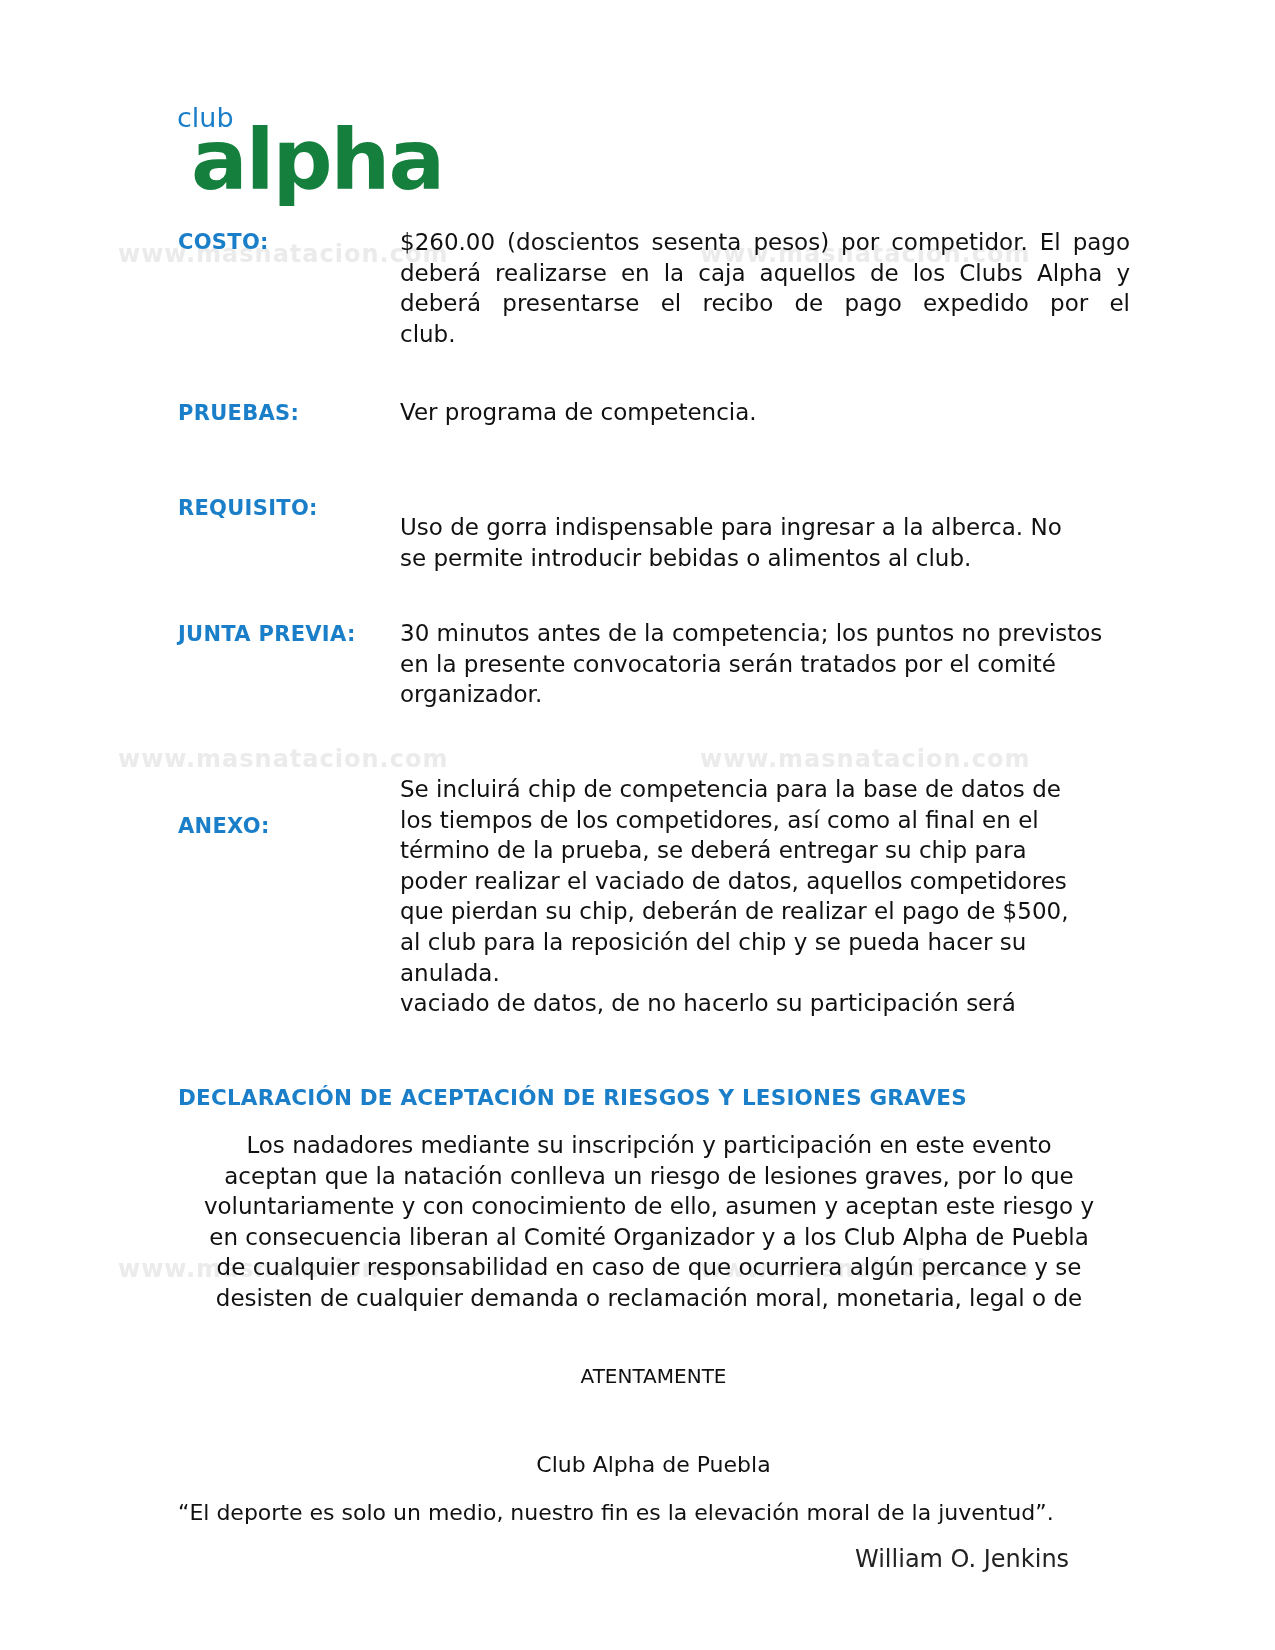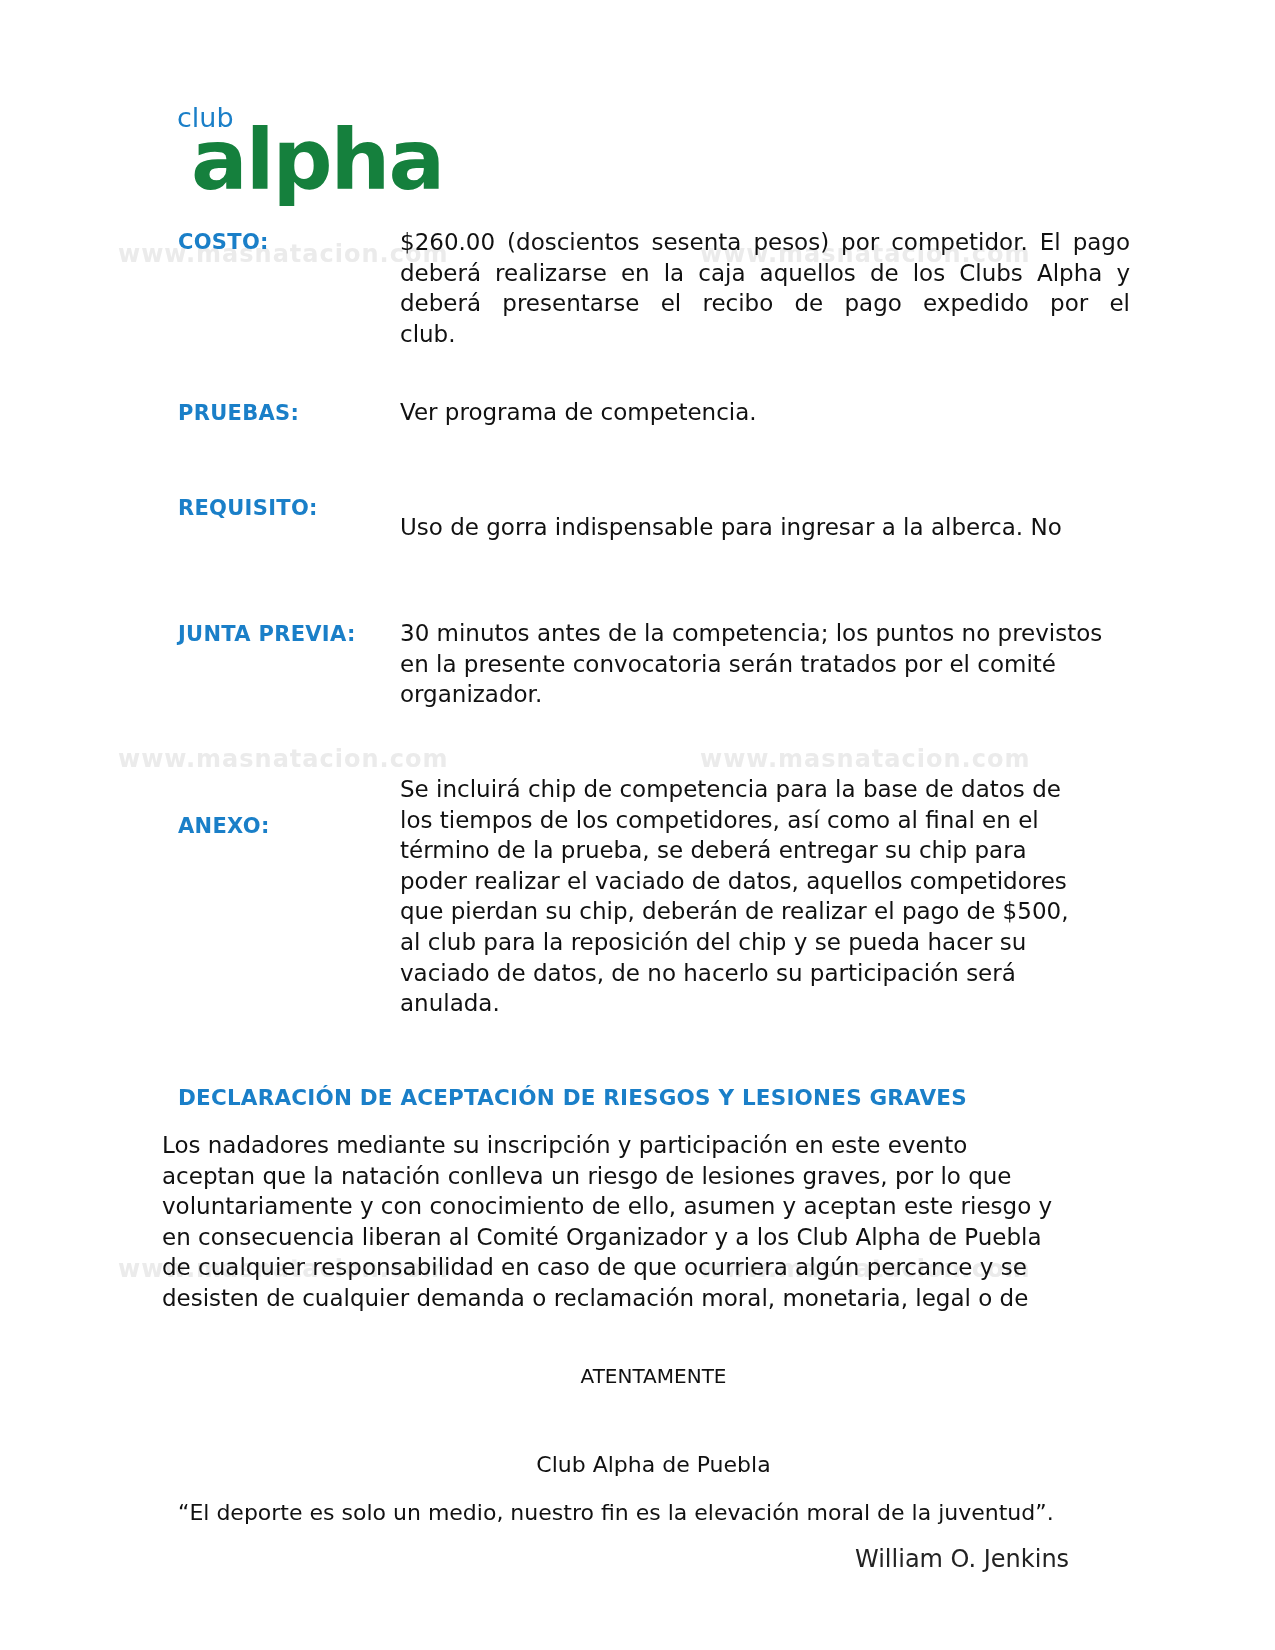--- a/index.html
+++ b/index.html
@@ -16,22 +16,22 @@
            font-size: 21px; letter-spacing: 0.3px; font-family: "DejaVu Sans", sans-serif; }
   .value { position: absolute; left: 400px; width: 730px; font-size: 23px; line-height: 30.6px;
            color: #111; font-family: "DejaVu Sans", sans-serif; }
   .line { display: block; white-space: nowrap; }
   .jline { display: block; text-align: justify; text-align-last: justify; }
   .watermark { position: absolute; color: #ebebeb; font-family: "DejaVu Sans", sans-serif;
                font-weight: bold; font-size: 24px; letter-spacing: 1px; z-index: 0; }
   .content { z-index: 1; }
   .heading { position: absolute; left: 178px; top: 1085px; color: #1a7fc8; font-weight: bold;
              font-size: 21.5px; letter-spacing: 0.2px; }
-  .decl { position: absolute; left: 162px; width: 960px; top: 1130px; font-size: 23px;
-          line-height: 30.6px; }
+  .decl { position: absolute; left: 169px; width: 960px; top: 1130px; font-size: 23px;
+          line-height: 30.6px; text-align: center; }
   .center { position: absolute; left: 0; width: 1307px; text-align: center; font-size: 20px; }
   .quote { position: absolute; left: 178px; top: 1500px; font-size: 22px; white-space: nowrap; text-align: right; }
   .sign { position: absolute; left: 855px; top: 1545px; font-size: 24px; color: #222; }
 </style>
 </head>
 <body>
 
 <div class="watermark" style="left:118px; top:240px;">www.masnatacion.com</div>
 <div class="watermark" style="left:700px; top:240px;">www.masnatacion.com</div>
 <div class="watermark" style="left:118px; top:745px;">www.masnatacion.com</div>
@@ -53,39 +53,40 @@
 </div>
 
 <div class="label content" style="top:401px;">PRUEBAS:</div>
 <div class="value content" style="top:397px;">
   <span class="line">Ver programa de competencia.</span>
 </div>
 
 <div class="label content" style="top:496px;">REQUISITO:</div>
 <div class="value content" style="top:492px;margin-top:20px;">
   <span class="line">Uso de gorra indispensable para ingresar a la alberca. No</span>
+  <span class="line">se permite introducir bebidas o alimentos al club.</span>
 </div>
 
 <div class="label content" style="top:622px;">JUNTA PREVIA:</div>
 <div class="value content" style="top:618px;">
   <span class="line">30 minutos antes de la competencia; los puntos no previstos</span>
   <span class="line">en la presente convocatoria serán tratados por el comité</span>
   <span class="line">organizador.</span>
 </div>
 
 <div class="label content" style="top:778px;margin-top:36px;">ANEXO:</div>
 <div class="value content" style="top:774px;">
   <span class="line">Se incluirá chip de competencia para la base de datos de</span>
   <span class="line">los tiempos de los competidores, así como al final en el</span>
   <span class="line">término de la prueba, se deberá entregar su chip para</span>
   <span class="line">poder realizar el vaciado de datos, aquellos competidores</span>
   <span class="line">que pierdan su chip, deberán de realizar el pago de $500,</span>
   <span class="line">al club para la reposición del chip y se pueda hacer su</span>
+  <span class="line">anulada.</span>
   <span class="line">vaciado de datos, de no hacerlo su participación será</span>
-  <span class="line">anulada.</span>
 </div>
 
 <div class="heading content">DECLARACIÓN DE ACEPTACIÓN DE RIESGOS Y LESIONES GRAVES</div>
 <div class="decl content">
   <span class="line">Los nadadores mediante su inscripción y participación en este evento</span>
   <span class="line">aceptan que la natación conlleva un riesgo de lesiones graves, por lo que</span>
   <span class="line">voluntariamente y con conocimiento de ello, asumen y aceptan este riesgo y</span>
   <span class="line">en consecuencia liberan al Comité Organizador y a los Club Alpha de Puebla</span>
   <span class="line">de cualquier responsabilidad en caso de que ocurriera algún percance y se</span>
   <span class="line">desisten de cualquier demanda o reclamación moral, monetaria, legal o de</span>

